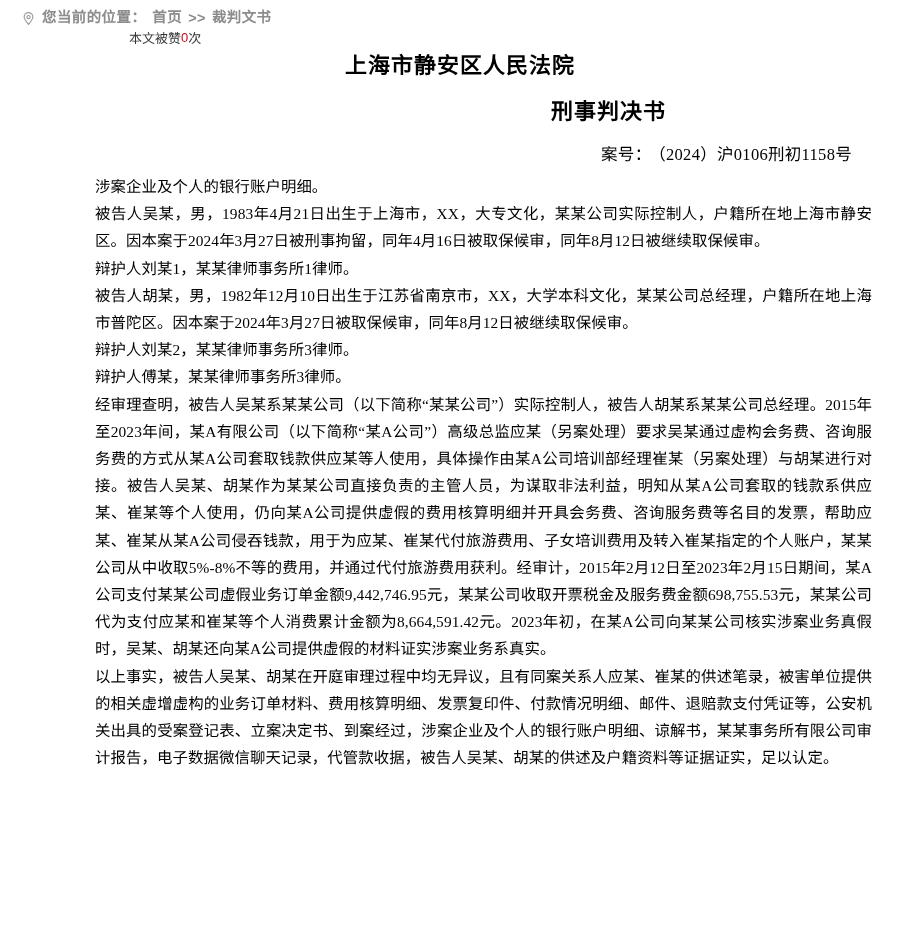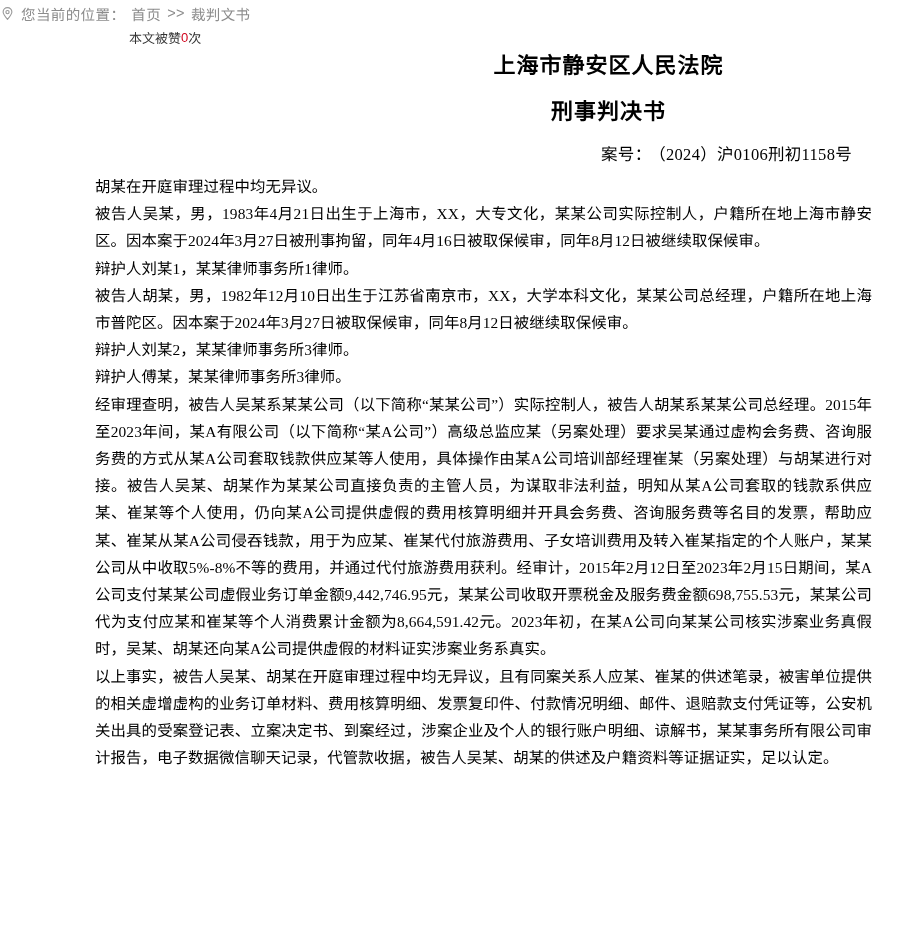--- a/index.html
+++ b/index.html
@@ -15,23 +15,24 @@
     overflow: hidden;
     font-family: "Liberation Serif", "DejaVu Serif", serif;
     color: #000000;
     -webkit-font-smoothing: antialiased;
   }
 
   
   .breadcrumb-bar {
     height: 26px;
     display: flex;
-    align-items: center;
-    padding-left: 0;
+    align-items: flex-end;
+    padding-left: 21px;
     gap: 6px;
+    font-weight: bold;
   }
   .pin-icon {
     width: 15px;
     height: 15px;
     display: inline-block;
     flex: 0 0 auto;
     line-height: 0;
   }
   .breadcrumb-text {
     font-family: "Liberation Sans", "DejaVu Sans", sans-serif;
@@ -55,21 +56,21 @@
     color: #333333;
     white-space: nowrap;
   }
   .like-count { color: #d0021b; }
 
   
   .doc {
     padding: 0 28px 0 95px;
   }
   .doc-title {
-    text-align: center;
+    text-align: left;
     font-family: "Liberation Sans", "DejaVu Sans", sans-serif;
     font-weight: bold;
     font-size: 22px;
     letter-spacing: 1px;
     margin: 0;
     padding: 2px 0 0 250px;
     line-height: 1.45;
     color: #000;
   }
   .doc-subtitle {
@@ -131,21 +132,21 @@
 <div class="doc">
 
   <h1 class="doc-title">上海市静安区人民法院</h1>
   <h2 class="doc-subtitle">刑事判决书</h2>
 
   <div class="case-no">
     <span class="case-label">案号：</span><span>（2024）沪0106刑初1158号</span>
   </div>
 
   <div class="body-text">
-    <p class="para">胡某在开庭审理过程中均无异议。</p>
+    <p class="para">涉案企业及个人的银行账户明细。</p>
     <p class="para">被告人吴某，男，1983年4月21日出生于上海市，XX，大专文化，某某公司实际控制人，户籍所在地上海市静安区。因本案于2024年3月27日被刑事拘留，同年4月16日被取保候审，同年8月12日被继续取保候审。</p>
     <p class="para">辩护人刘某1，某某律师事务所1律师。</p>
     <p class="para">被告人胡某，男，1982年12月10日出生于江苏省南京市，XX，大学本科文化，某某公司总经理，户籍所在地上海市普陀区。因本案于2024年3月27日被取保候审，同年8月12日被继续取保候审。</p>
     <p class="para">辩护人刘某2，某某律师事务所3律师。</p>
     <p class="para">辩护人傅某，某某律师事务所3律师。</p>
     <p class="para">经审理查明，被告人吴某系某某公司（以下简称“某某公司”）实际控制人，被告人胡某系某某公司总经理。2015年至2023年间，某A有限公司（以下简称“某A公司”）高级总监应某（另案处理）要求吴某通过虚构会务费、咨询服务费的方式从某A公司套取钱款供应某等人使用，具体操作由某A公司培训部经理崔某（另案处理）与胡某进行对接。被告人吴某、胡某作为某某公司直接负责的主管人员，为谋取非法利益，明知从某A公司套取的钱款系供应某、崔某等个人使用，仍向某A公司提供虚假的费用核算明细并开具会务费、咨询服务费等名目的发票，帮助应某、崔某从某A公司侵吞钱款，用于为应某、崔某代付旅游费用、子女培训费用及转入崔某指定的个人账户，某某公司从中收取5%-8%不等的费用，并通过代付旅游费用获利。经审计，2015年2月12日至2023年2月15日期间，某A公司支付某某公司虚假业务订单金额9,442,746.95元，某某公司收取开票税金及服务费金额698,755.53元，某某公司代为支付应某和崔某等个人消费累计金额为8,664,591.42元。2023年初，在某A公司向某某公司核实涉案业务真假时，吴某、胡某还向某A公司提供虚假的材料证实涉案业务系真实。</p>
     <p class="para">以上事实，被告人吴某、胡某在开庭审理过程中均无异议，且有同案关系人应某、崔某的供述笔录，被害单位提供的相关虚增虚构的业务订单材料、费用核算明细、发票复印件、付款情况明细、邮件、退赔款支付凭证等，公安机关出具的受案登记表、立案决定书、到案经过，涉案企业及个人的银行账户明细、谅解书，某某事务所有限公司审计报告，电子数据微信聊天记录，代管款收据，被告人吴某、胡某的供述及户籍资料等证据证实，足以认定。</p>
 
   </div>
 

